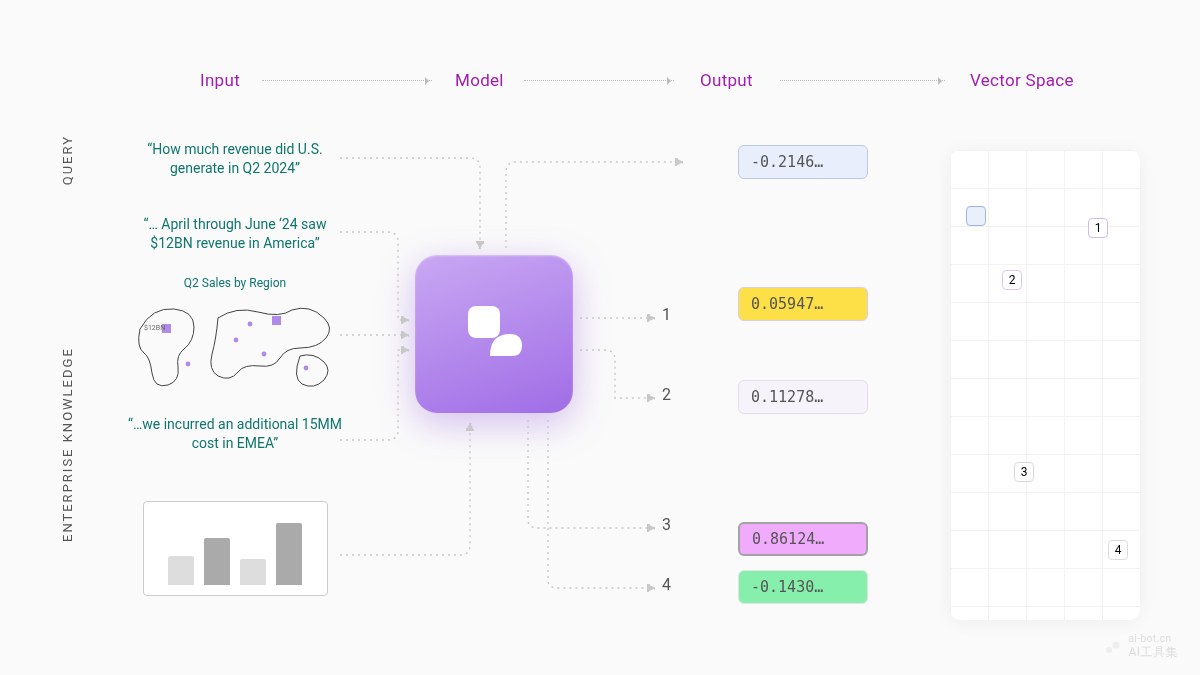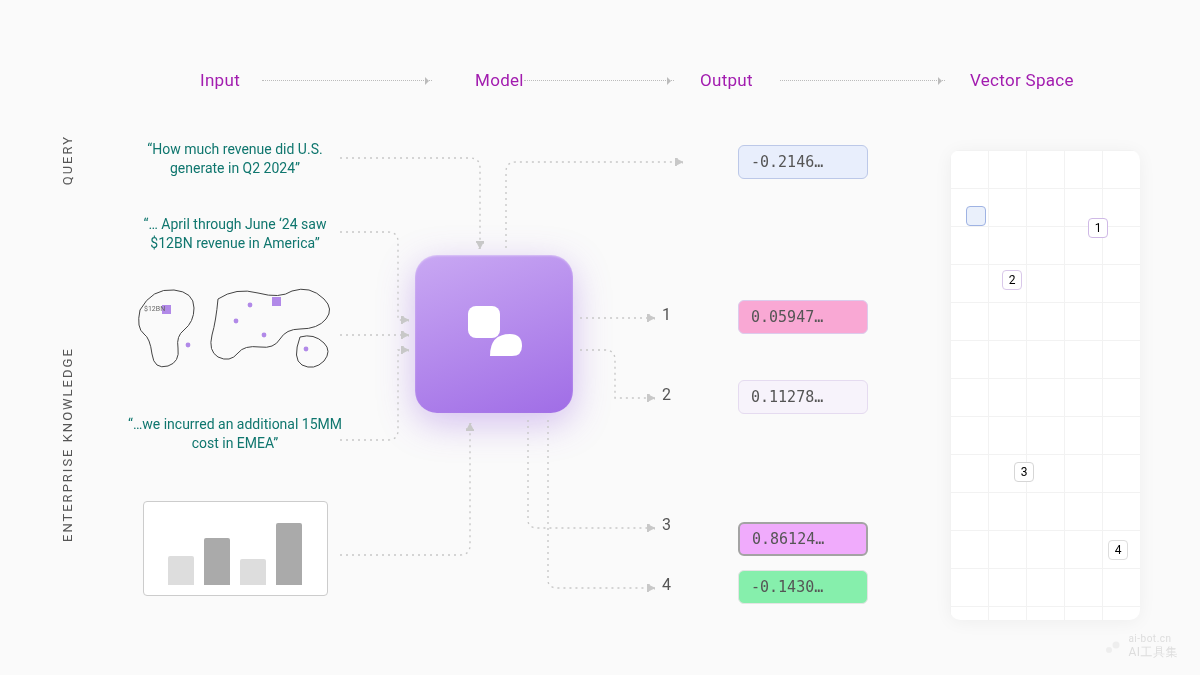--- a/index.html
+++ b/index.html
@@ -7,21 +7,21 @@
   width:1200px; height:675px;
   font-family:-apple-system,BlinkMacSystemFont,"Segoe UI",Roboto,sans-serif;
   background:#fafafa; position:relative; overflow:hidden;
 }
 .mono { font-family:"SF Mono",Menlo,Consolas,monospace;margin-left:48px; }
 
 
 .headers { position:absolute; top:70px; left:0; right:0; height:30px; }
 .hdr { position:absolute; font-size:17px; color:#a21caf; letter-spacing:.3px; }
 .hdr-input { left:200px; }
-.hdr-model { left:455px;margin-left:20px; }
+.hdr-model { left:455px; }
 .hdr-output { left:700px; }
 .hdr-vector { left:970px; }
 
 
 .harrow { position:absolute; top:80px; height:1px; border-top:1.5px dotted #bbb; }
 .harrow::after {
   content:""; position:absolute; right:-1px; top:-4px;
   border:4px solid transparent; border-left-color:#bbb;
 }
 .ha1 { left:262px; width:170px; }
@@ -61,21 +61,21 @@
 }
 .model svg { width:72px; height:72px; }
 
 
 .ovec {
   position:absolute; left:690px; width:130px; height:34px;
   border-radius:6px; display:flex; align-items:center; padding:0 12px;
   font-size:15px; color:#555;
 }
 .ovec.q { top:145px; background:#e8eefc; border:1px solid #bcc8e8; }
-.ovec.r1{ top:300px; background:#f9a8d4; border:1px solid #dccbec; }
+.ovec.r1{ top:287px; background:#fde047; border:1px solid #dccbec; }
 .ovec.r2{ top:380px; background:#f7f3fb; border:1px solid #e5dbf0; }
 .ovec.r3{ top:522px; background:#f0abfc; border:2px solid #a3a3a3; }
 .ovec.r4{ top:570px; background:#86efac; border:1px solid #e4e4e4; }
 .onum { position:absolute; left:662px; font-size:16px; color:#555; }
 .onum.n1{top:305px;} .onum.n2{top:385px;} .onum.n3{top:515px;} .onum.n4{top:575px;}
 
 
 svg.wires { position:absolute; inset:0; width:1200px; height:675px; pointer-events:none; }
 svg.wires path { fill:none; stroke:#c8c8c8; stroke-width:1.4; stroke-dasharray:2 4; }
 svg.wires .arrowhead { fill:#c8c8c8; }
@@ -117,20 +117,21 @@
 <div class="harrow ha1"></div>
 <div class="harrow ha2"></div>
 <div class="harrow ha3"></div>
 
 <div class="vlabel q">QUERY</div>
 <div class="vlabel e">ENTERPRISE KNOWLEDGE</div>
 
 <div class="inp q">“How much revenue did U.S. generate in Q2 2024”</div>
 <div class="inp k1">“… April through June ‘24 saw $12BN revenue in America”</div>
 <div class="inp k2">
+  <div class="map-title">Q2 Sales by Region</div>
   <svg class="worldmap" viewBox="0 0 210 100">
     <g stroke="#444" stroke-width="1" fill="none" stroke-linejoin="round">
       <path d="M10 35 q12 -22 34 -20 q20 2 20 18 q0 14 -10 22 q-8 6 -6 18 q2 14 -10 18 q-14 4 -16 -12 q-2 -16 -8 -20 q-8 -6 -4 -24z"></path>
       <path d="M88 24 q18 -12 40 -6 q22 6 34 -2 q18 -6 32 8 q10 10 2 20 q-8 10 -26 10 q-14 0 -20 10 q-6 10 -20 8 q-16 -2 -22 6 q-8 10 -20 4 q-10 -6 -6 -22 q4 -14 6 -36z"></path>
       <path d="M170 62 q14 -4 24 6 q8 8 0 18 q-10 10 -22 4 q-10 -6 -2 -28z"></path>
     </g>
     <rect x="32" y="30" width="9" height="9" fill="#b189e8"></rect>
     <rect x="142" y="22" width="9" height="9" fill="#b189e8"></rect>
     <circle cx="58" cy="70" r="2.4" fill="#b189e8"></circle>
     <circle cx="106" cy="46" r="2.4" fill="#b189e8"></circle>

